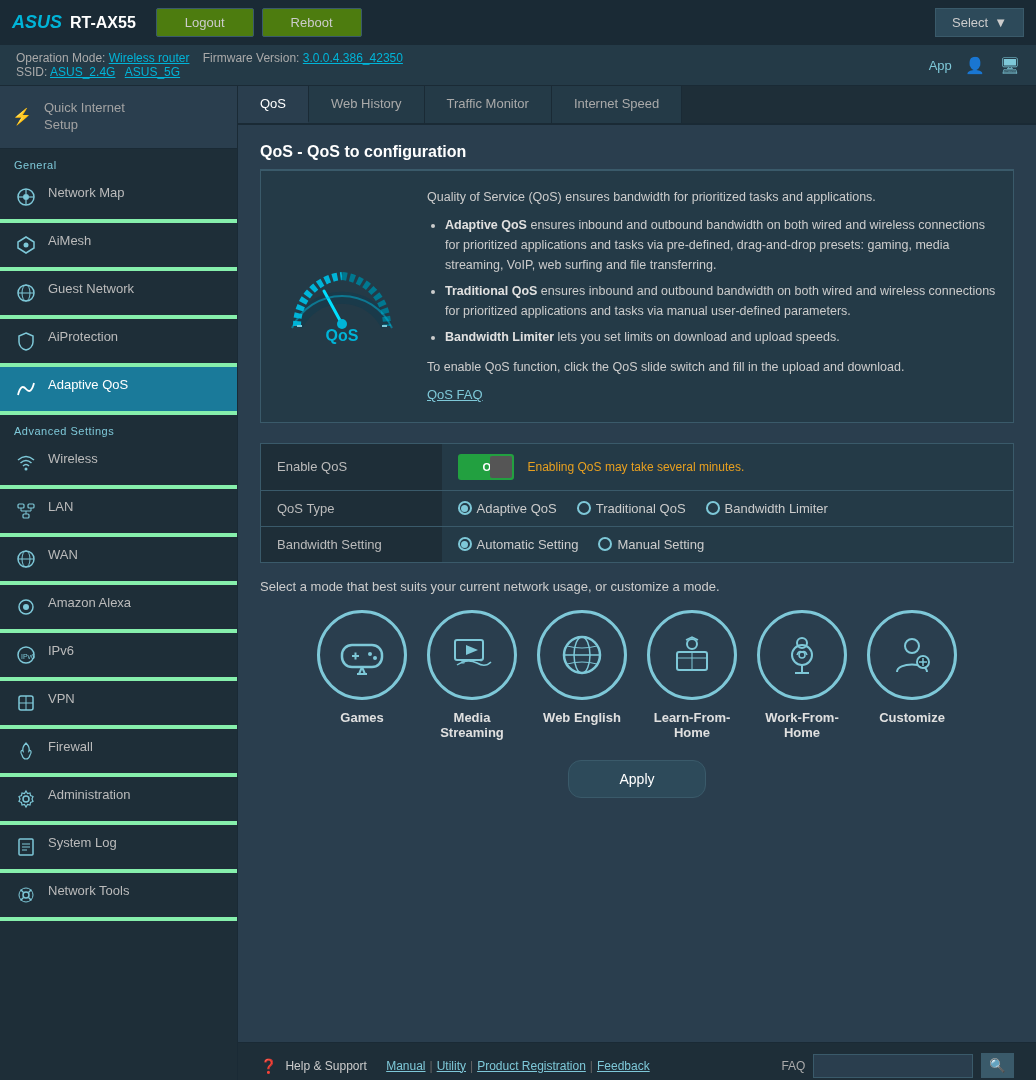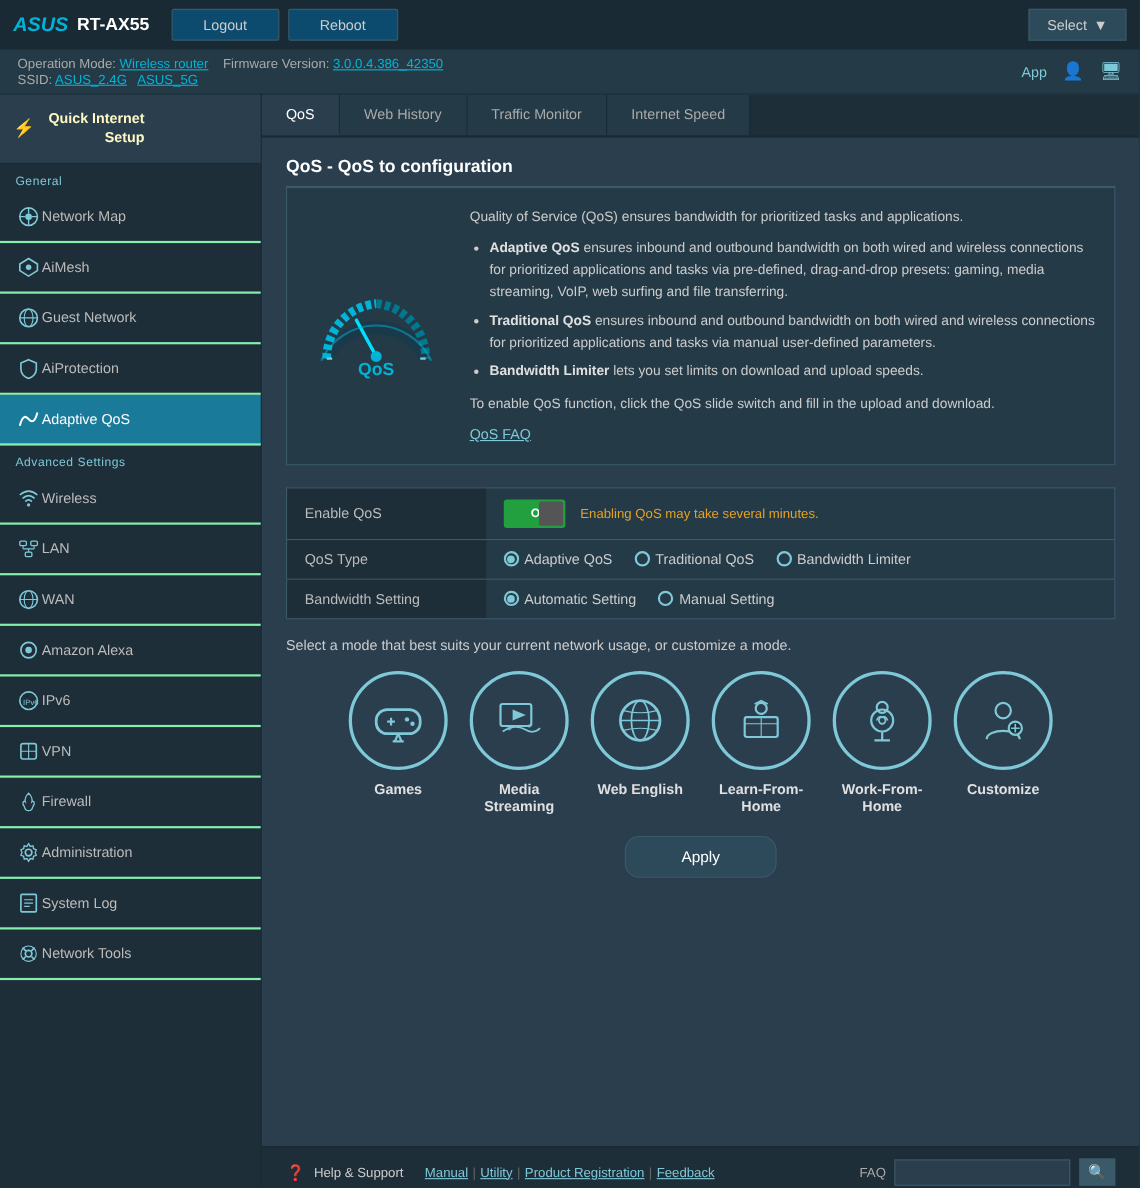--- a/index.html
+++ b/index.html
@@ -31,21 +31,21 @@
       font-size: 18px;
       font-weight: bold;
       font-style: italic;
     }
     .model-text {
       color: #fff;
       font-size: 16px;
       font-weight: bold;
     }
     .top-btn {
-      background: #0c4a6e;
+      background: #4d7c0f;
       border: 1px solid #3a5a6a;
       color: #ccc;
       padding: 6px 28px;
       cursor: pointer;
       font-size: 13px;
       border-radius: 2px;
     }
     .lang-btn {
       background: #2d4a5a;
       border: 1px solid #3a5a6a;
@@ -109,40 +109,40 @@
     .sidebar-qis {
       background: #2a3e4e;
       padding: 14px 10px;
       display: flex;
       align-items: center;
       gap: 10px;
       border-bottom: 1px solid #1a2a35;
       cursor: pointer;
     }
     .sidebar-qis-label {
-      color: #fef9c3;
-      font-size: 13px;
-      font-weight: bold;
+      color: #a3a3a3;
+      font-size: 13px;
+      font-weight: normal;
       line-height: 1.3;
-      text-align: right;
     }
     .sidebar-section-label {
       color: #7ec8d8;
       font-size: 11px;
       padding: 10px 14px 4px;
       letter-spacing: 0.5px;
     }
     .sidebar-item {
       display: flex;
-      align-items: center;
+      align-items: flex-start;
+      gap: 10px;
       padding: 10px 14px;
       cursor: pointer;
       color: #bbb;
       font-size: 13px;
-      border-bottom: 2px solid #86efac;
+      border-bottom: 4px solid #86efac;
       transition: background 0.15s;
     }
     .sidebar-item.active {
       background: #1a7a9a;
       color: #fff;
     }
     .sidebar-item-icon {
       width: 24px;
       height: 24px;
       display: flex;

